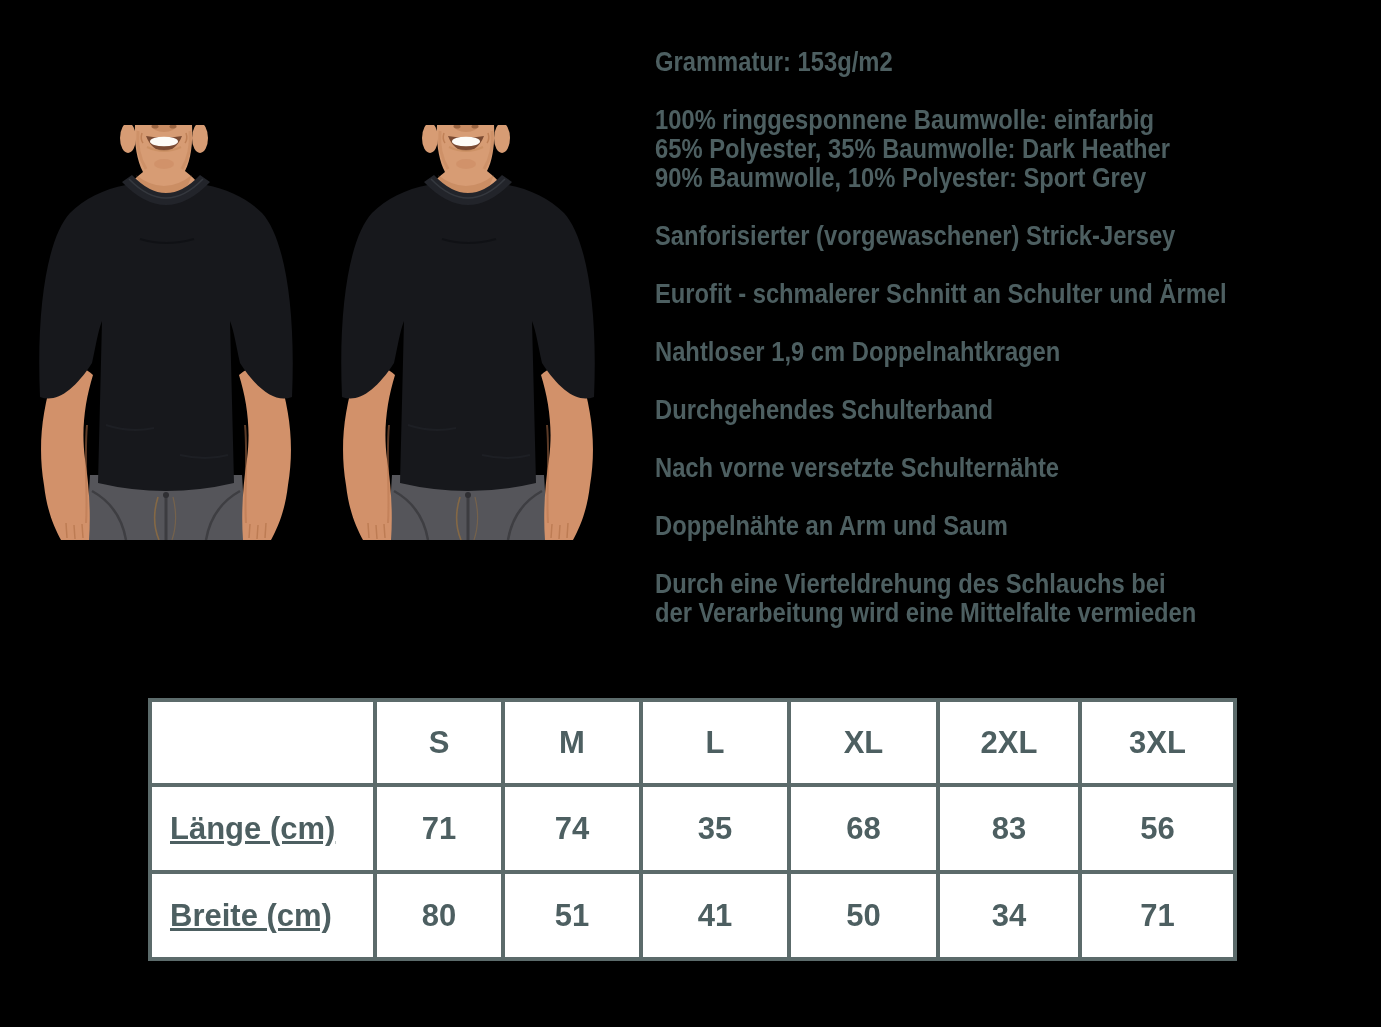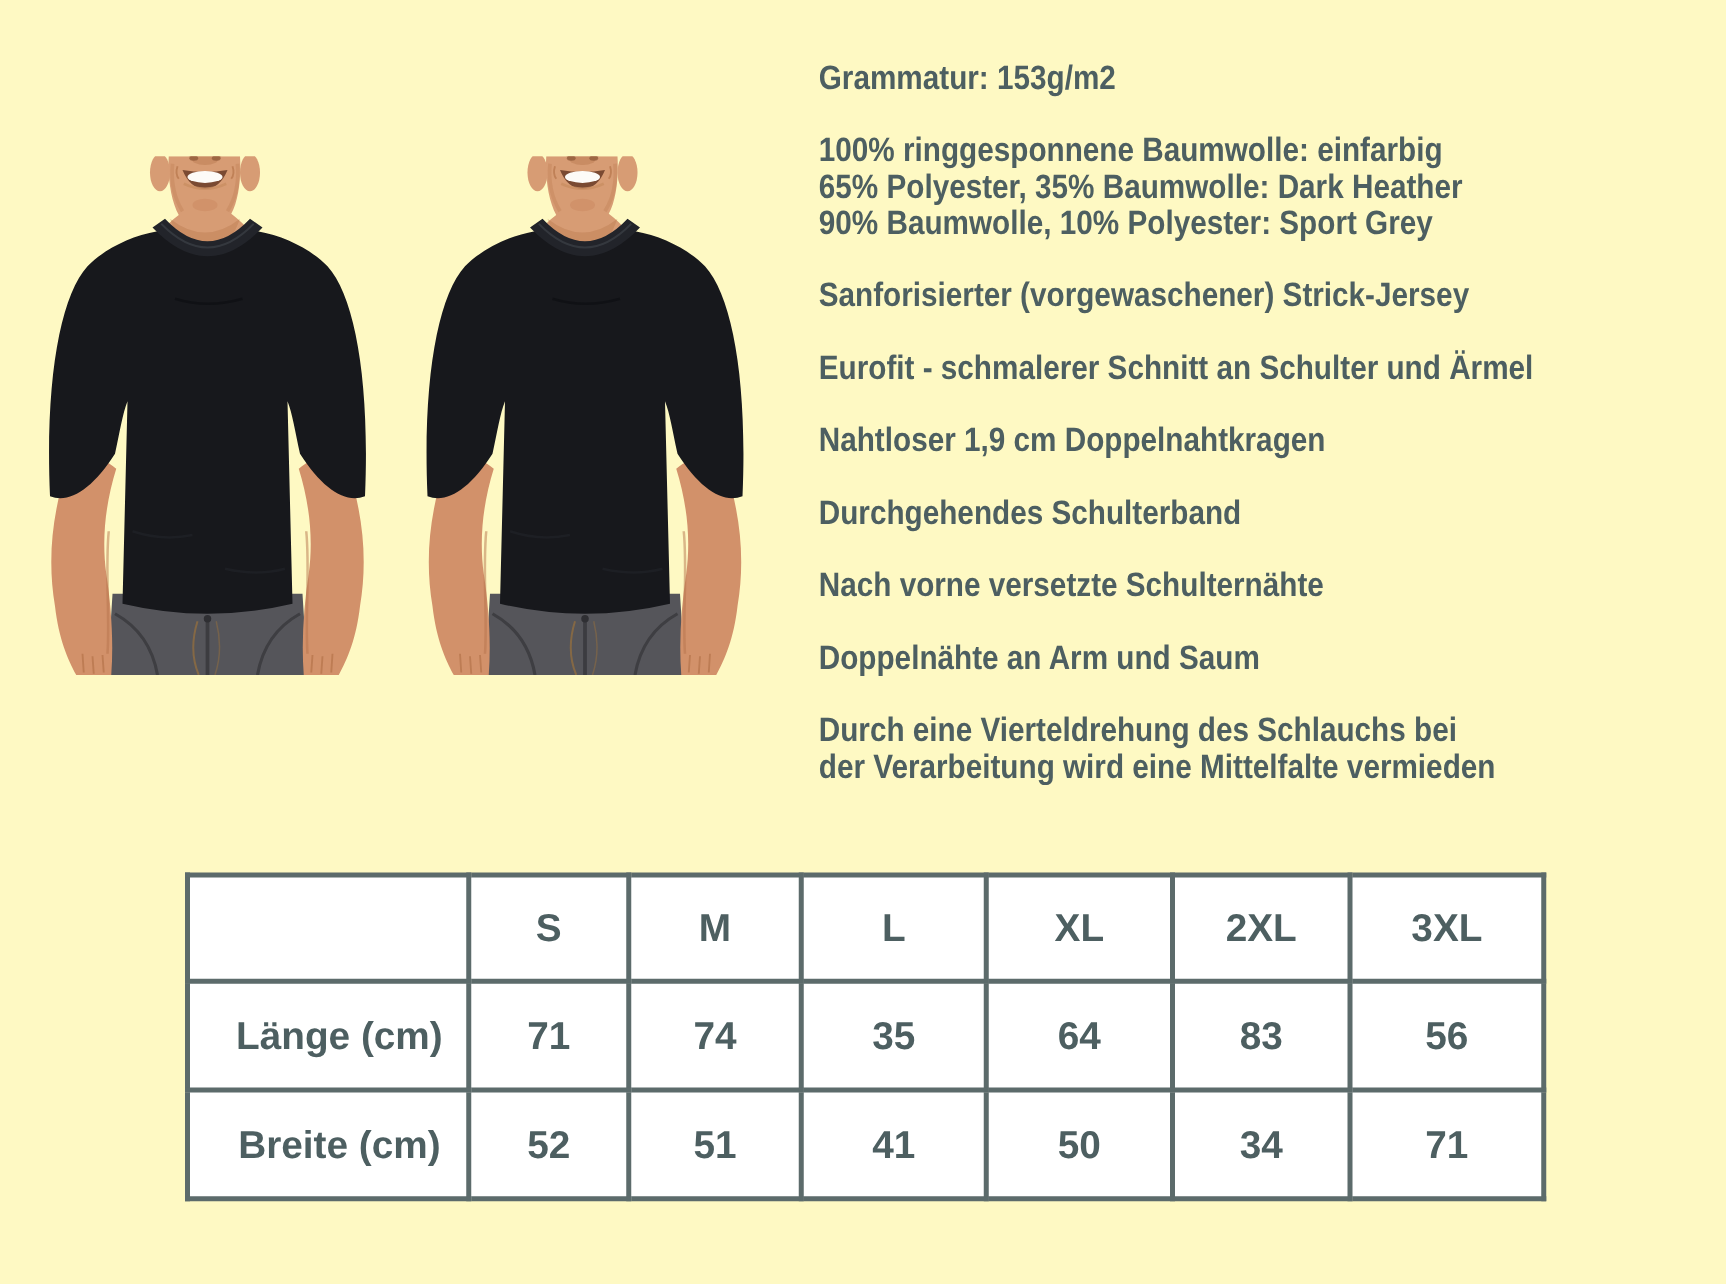--- a/index.html
+++ b/index.html
@@ -3,21 +3,21 @@
 <meta charset="utf-8">
 <style>
   * { box-sizing: border-box; margin: 0; padding: 0; }
   html, body { background: #ffffff; }
   body {
     width: 1381px; height: 1027px;
     position: relative;
     overflow: hidden;
     font-family: "Liberation Sans", "DejaVu Sans", sans-serif;
   }
-  .page { position: absolute; inset: 0; background: #fef9c3; }
+  .page { position: absolute; inset: 0; background: #000000; }
 
   
   .photo {
     position: absolute;
     top: 125px;
     width: 272px; height: 415px;
   }
   .photo-1 { left: 30px; }
   .photo-2 { left: 332px; }
   .photo svg { width: 100%; height: 100%; display: block; }
@@ -53,22 +53,23 @@
     font-size: 31px;
     font-weight: 700;
     text-align: center;
     vertical-align: middle;
     padding: 0;
     background: #ffffff;
   }
   .size-table thead tr { height: 85px; }
   .size-table tbody tr { height: 87px; }
   .size-table .row-label {
-    text-align: center;
+    text-align: left;
     padding-left: 18px;
+    text-decoration: underline;
   }
 </style>
 </head>
 <body>
 
 <div class="page">
 
   <svg width="0" height="0" style="position:absolute" aria-hidden="true">
     <defs>
       <symbol id="tshirt-model" viewBox="0 0 272 415">
@@ -182,27 +183,27 @@
         <th>2XL</th>
         <th>3XL</th>
       </tr>
     </thead>
     <tbody>
       <tr>
         <td class="row-label">Länge (cm)</td>
         <td>71</td>
         <td>74</td>
         <td>35</td>
-        <td>64</td>
+        <td>68</td>
         <td>83</td>
         <td>56</td>
       </tr>
       <tr>
         <td class="row-label">Breite (cm)</td>
-        <td>52</td>
+        <td>80</td>
         <td>51</td>
         <td>41</td>
         <td>50</td>
         <td>34</td>
         <td>71</td>
       </tr>
     </tbody>
   </table>
 
 </div>

